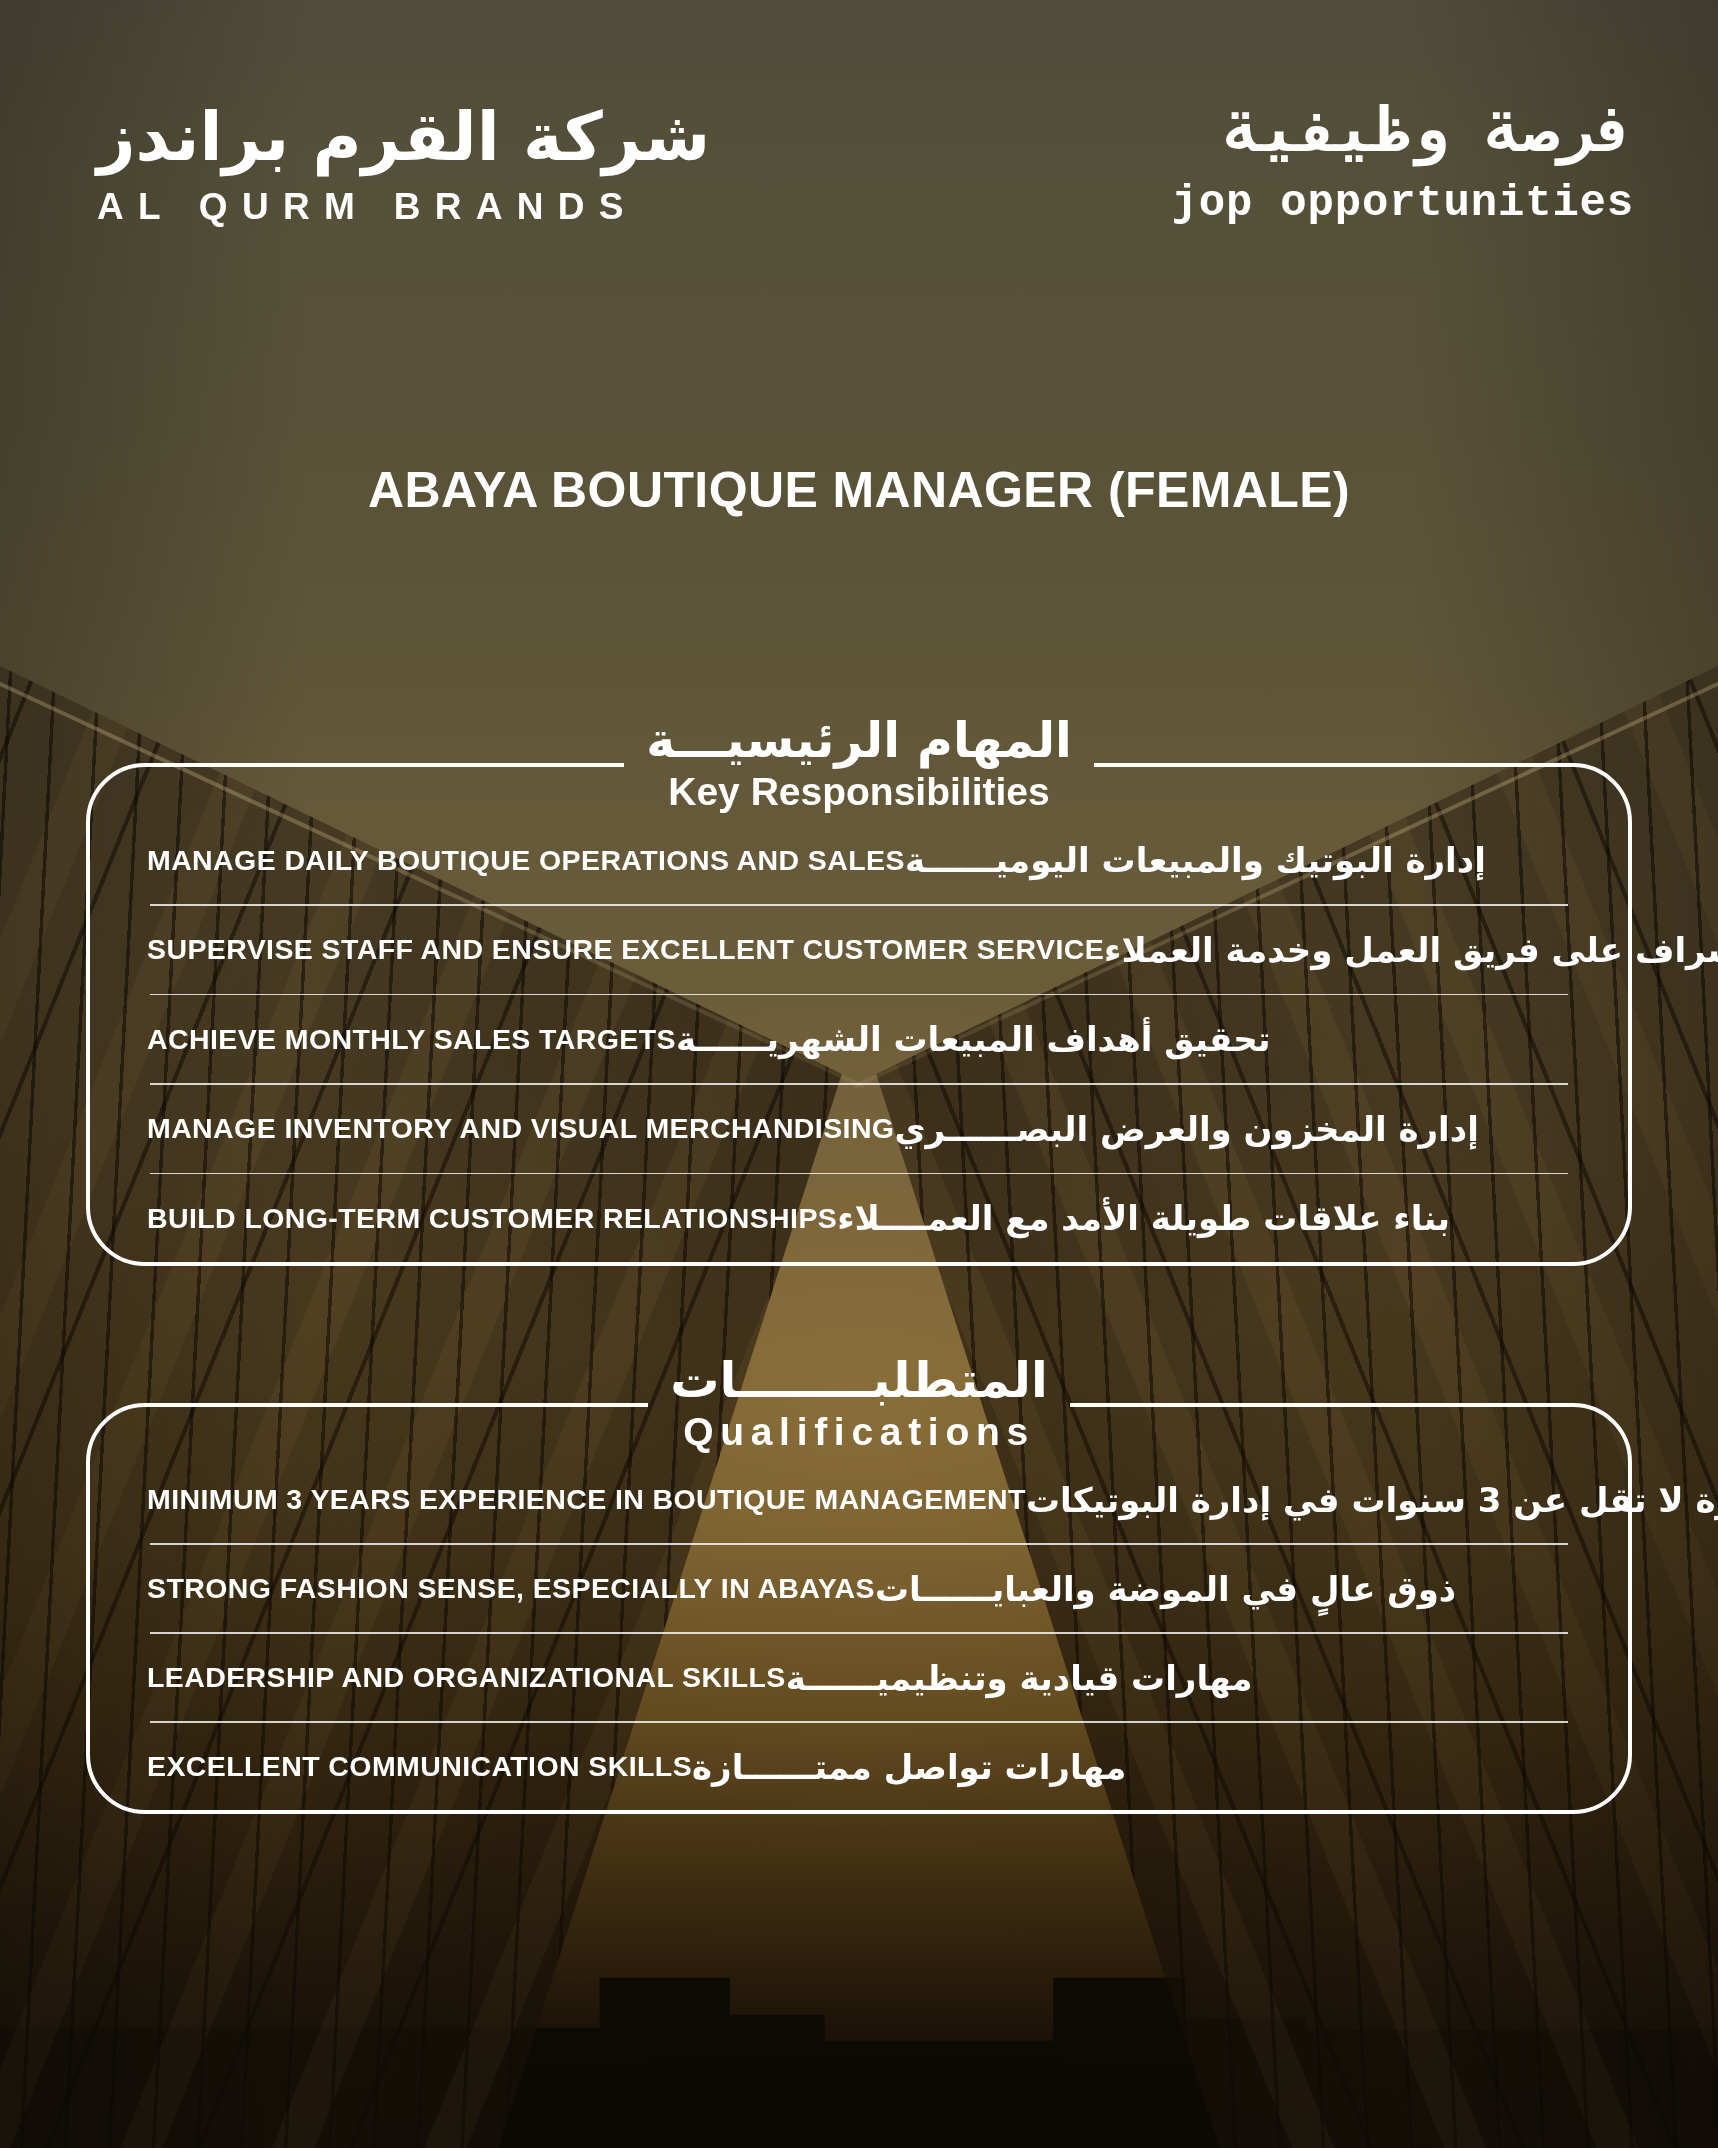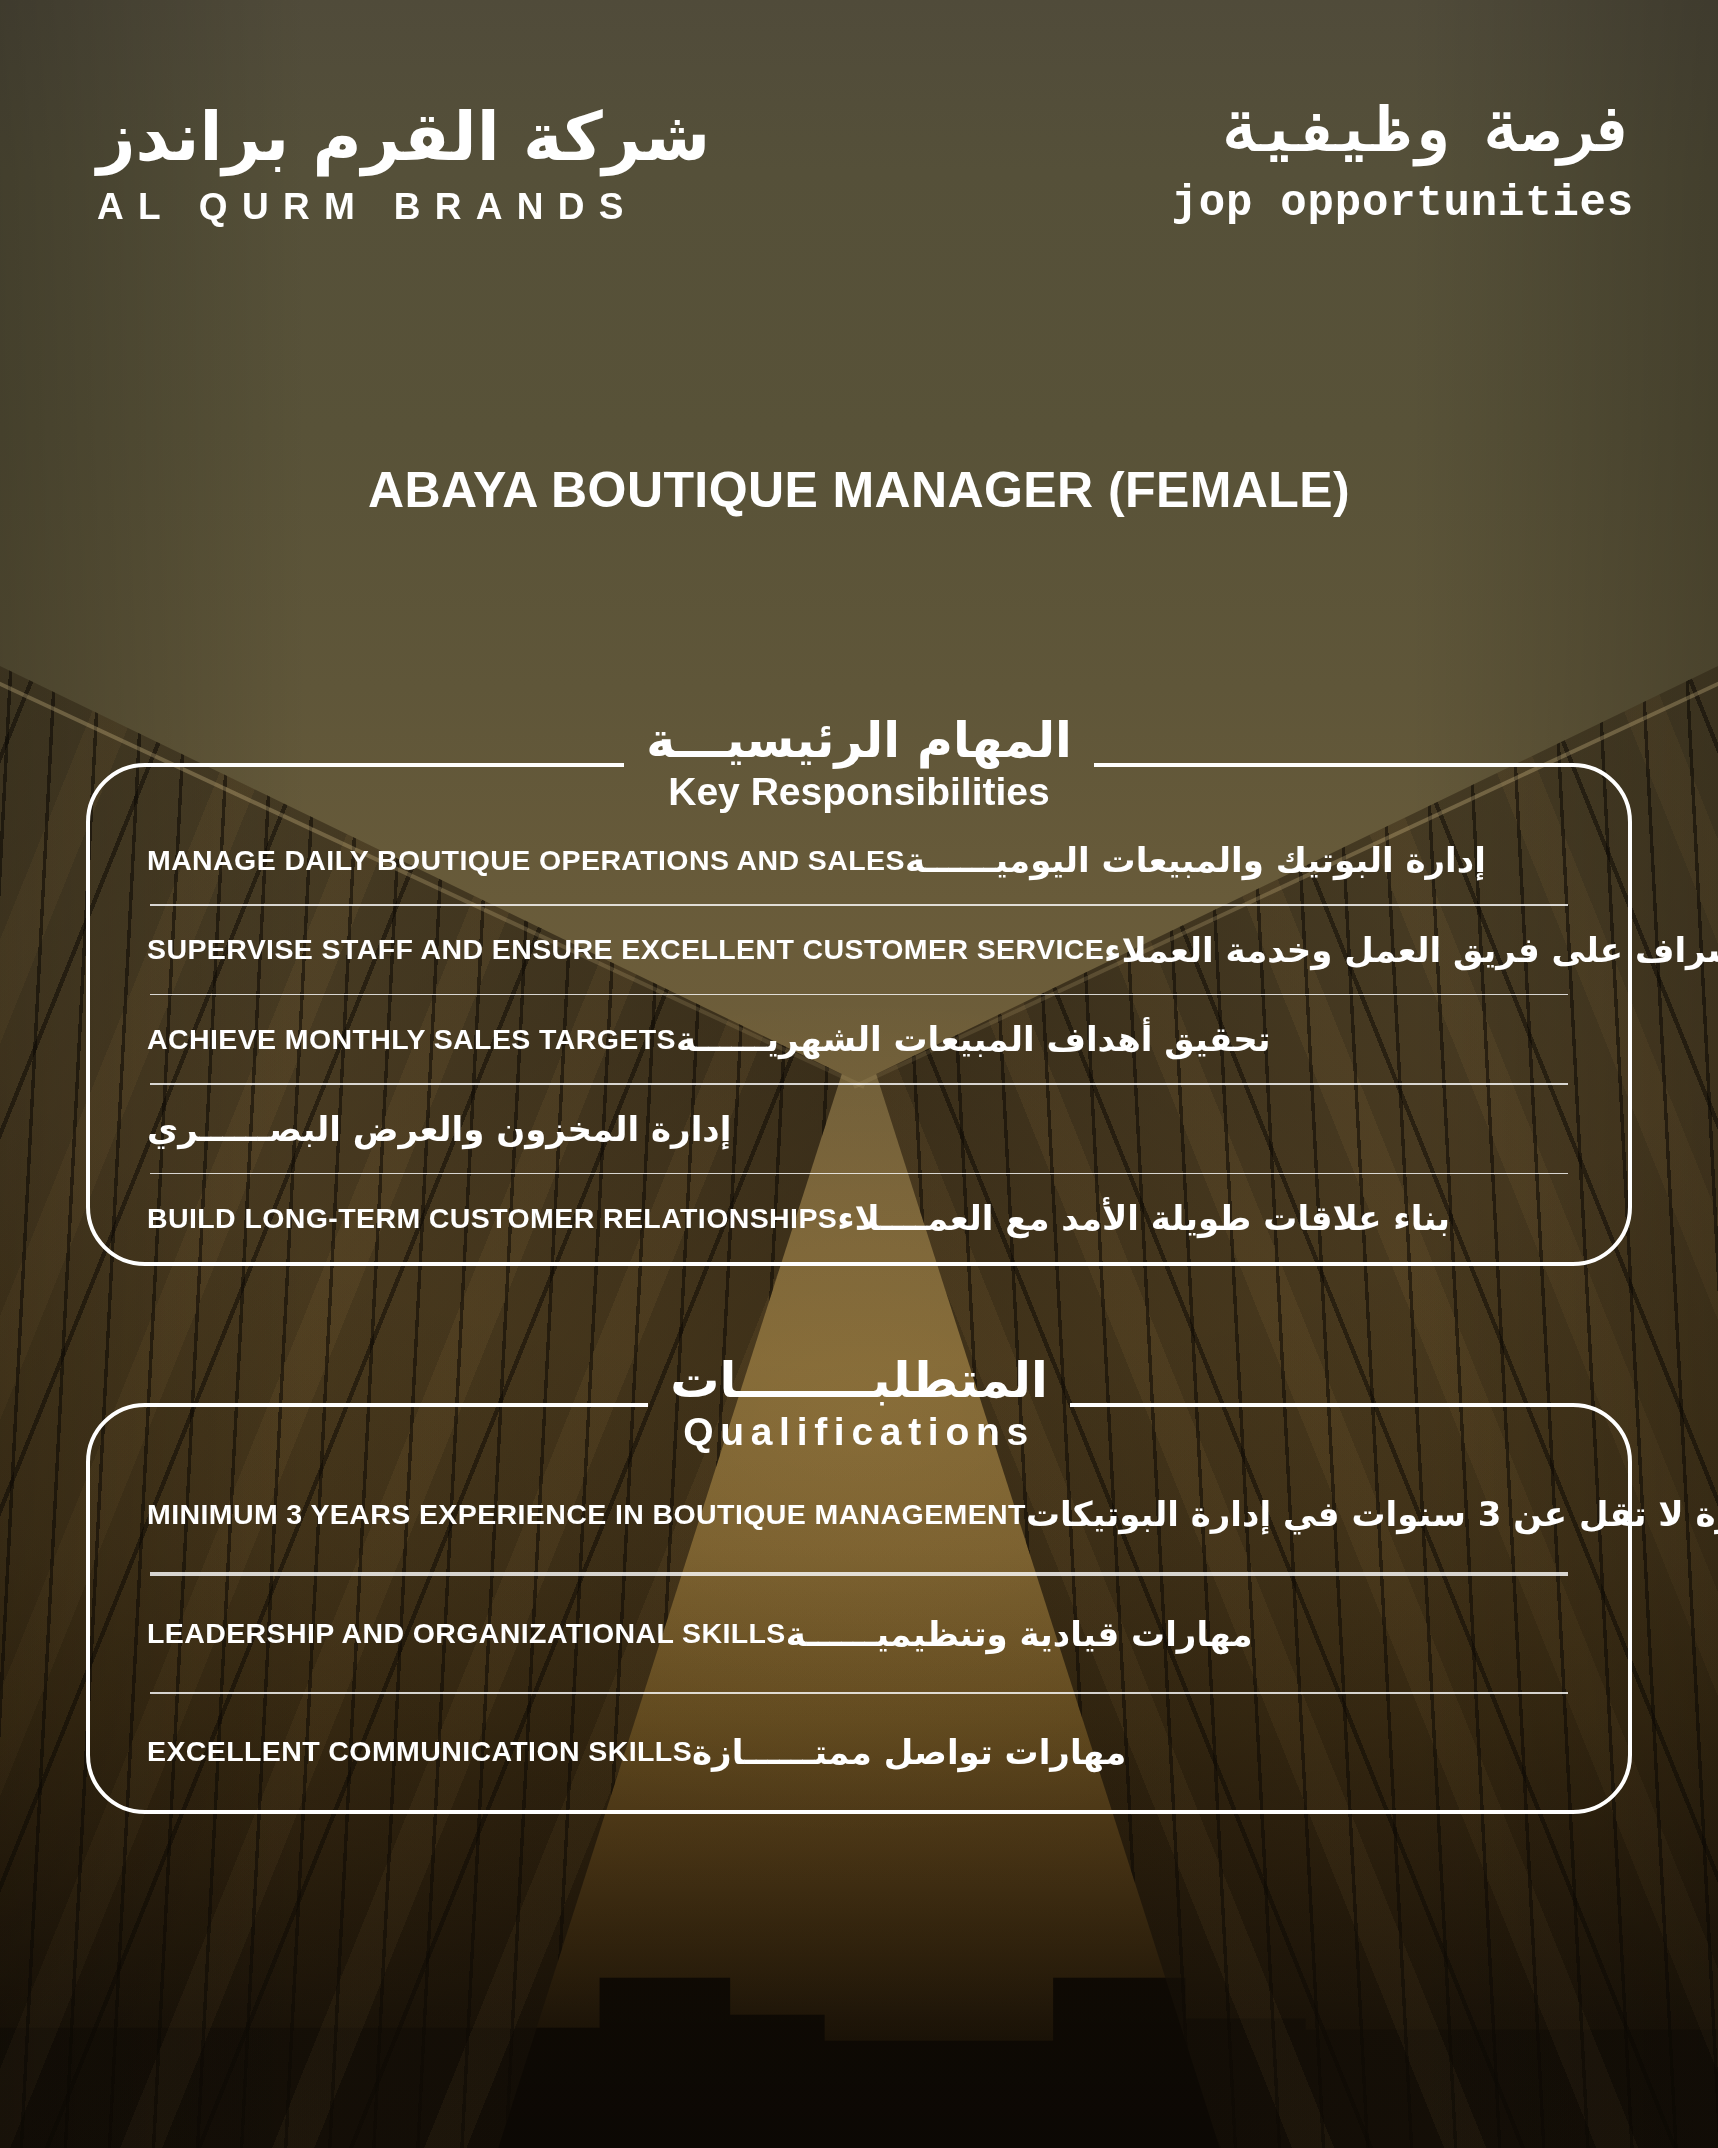--- a/index.html
+++ b/index.html
@@ -139,20 +139,21 @@
           <span class="row-en">SUPERVISE STAFF AND ENSURE EXCELLENT CUSTOMER SERVICE</span>
           <span class="row-ar" dir="rtl">الإشراف على فريق العمل وخدمة العملاء</span>
         </div>
         <div class="sep"></div>
         <div class="row">
           <span class="row-en">ACHIEVE MONTHLY SALES TARGETS</span>
           <span class="row-ar" dir="rtl">تحقيق أهداف المبيعات الشهريــــــة</span>
         </div>
         <div class="sep"></div>
         <div class="row">
+          <span class="row-en">MANAGE INVENTORY AND VISUAL MERCHANDISING</span>
           <span class="row-ar" dir="rtl">إدارة المخزون والعرض البصــــــري</span>
         </div>
         <div class="sep"></div>
         <div class="row">
           <span class="row-en">BUILD LONG-TERM CUSTOMER RELATIONSHIPS</span>
           <span class="row-ar" dir="rtl">بناء علاقات طويلة الأمد مع العمــــلاء</span>
         </div>
       </div>
     </fieldset>
 
@@ -160,20 +161,24 @@
       <legend class="panel-legend">
         <span class="legend-ar" dir="rtl">المتطلبــــــــات</span>
         <span class="legend-en spaced">Qualifications</span>
       </legend>
       <div class="rows">
         <div class="row">
           <span class="row-en">MINIMUM 3 YEARS EXPERIENCE IN BOUTIQUE MANAGEMENT</span>
           <span class="row-ar" dir="rtl">خبرة لا تقل عن 3 سنوات في إدارة البوتيكات</span>
         </div>
         <div class="sep"></div>
+        <div class="row">
+          <span class="row-en">STRONG FASHION SENSE, ESPECIALLY IN ABAYAS</span>
+          <span class="row-ar" dir="rtl">ذوق عالٍ في الموضة والعبايــــــات</span>
+        </div>
         <div class="sep"></div>
         <div class="row">
           <span class="row-en">LEADERSHIP AND ORGANIZATIONAL SKILLS</span>
           <span class="row-ar" dir="rtl">مهارات قيادية وتنظيميــــــة</span>
         </div>
         <div class="sep"></div>
         <div class="row">
           <span class="row-en">EXCELLENT COMMUNICATION SKILLS</span>
           <span class="row-ar" dir="rtl">مهارات تواصل ممتــــــازة</span>
         </div>

